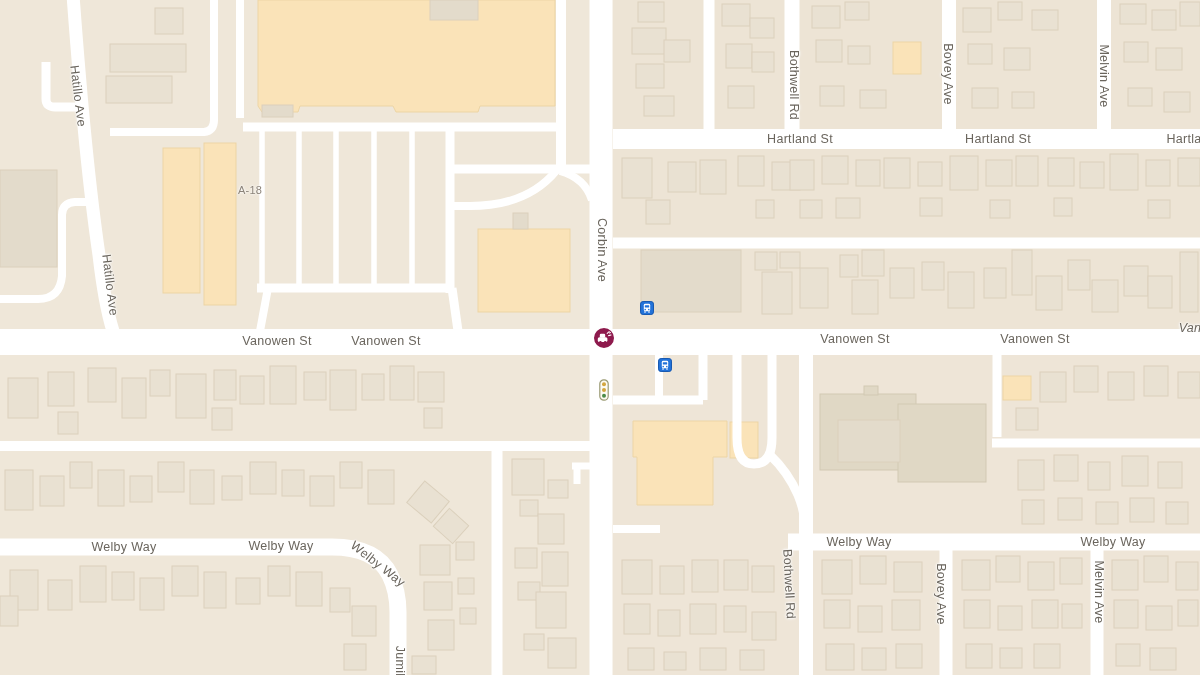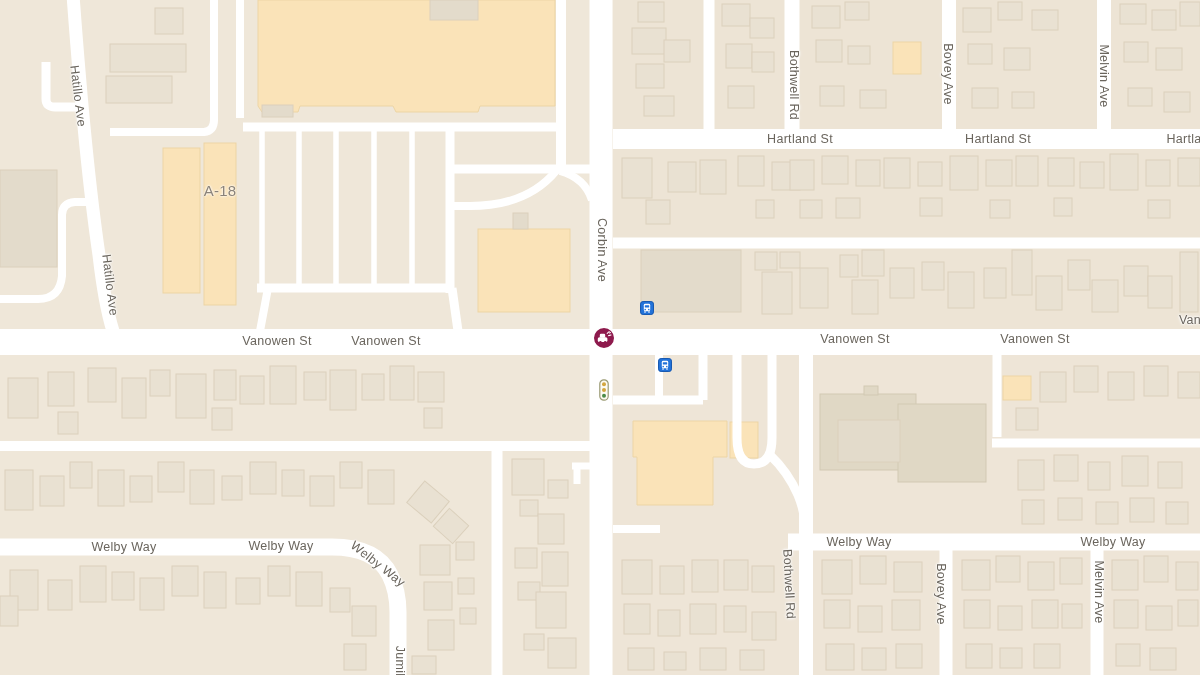--- a/index.html
+++ b/index.html
@@ -15,22 +15,22 @@
        font-family:"Liberation Sans","DejaVu Sans",sans-serif;background:var(--background);}
   #map{position:absolute;left:0;top:0;width:1200px;height:675px;}
   svg .b{fill:var(--building);stroke:var(--building_stroke);stroke-width:1;}
   svg .b2{fill:var(--building_dark);stroke:var(--building_stroke);stroke-width:1;}
   svg .o{fill:var(--commercial);stroke:var(--commercial_stroke);stroke-width:1;}
   svg .c{fill:var(--church);stroke:var(--church_stroke);stroke-width:1;}
   svg .rd{fill:none;stroke:var(--road);}
   .street-label{position:absolute;color:var(--label_text);font-size:12.5px;letter-spacing:.3px;
     white-space:nowrap;transform:translate(-50%,-50%);
     text-shadow:0 0 2px #fff,0 0 2px #fff,0 0 3px #fff,0 0 4px #fff;}
-  .area-label{position:absolute;color:#8B8379;font-size:15px;letter-spacing:.2px;
-    white-space:nowrap;transform:translate(-50%,-50%);text-shadow:0 0 2px #fff,0 0 3px #fff;}
+  .area-label{position:absolute;color:#8B8379;font-size:11px;letter-spacing:.2px;
+    white-space:nowrap;transform:translate(-50%,-50%);text-shadow:0 0 2px #fff,0 0 3px #fff;margin-left:30px;}
   .map-icon{position:absolute;transform:translate(-50%,-50%);}
   .layer{position:absolute;left:0;top:0;width:1200px;height:675px;pointer-events:none;}
 </style>
 </head>
 <body>
 
 <div id="map">
 <svg width="1200" height="675" viewBox="0 0 1200 675">
 
   <g>
@@ -313,21 +313,21 @@
       <span class="street-label" style="left: 78px; top: 96px; transform: translate(-50%, -50%) rotate(83deg);">Hatillo Ave</span>
       <span class="street-label" style="left: 110px; top: 285px; transform: translate(-50%, -50%) rotate(83deg);">Hatillo Ave</span>
       <span class="street-label" style="left: 602px; top: 250px; transform: translate(-50%, -50%) rotate(90deg);">Corbin Ave</span>
       <span class="street-label" style="left: 800px; top: 139px; transform: translate(-50%, -50%) rotate(0deg);">Hartland St</span>
       <span class="street-label" style="left: 998px; top: 139px; transform: translate(-50%, -50%) rotate(0deg);">Hartland St</span>
       <span class="street-label" style="left: 1184px; top: 139px; transform: translate(-50%, -50%) rotate(0deg);">Hartla</span>
       <span class="street-label" style="left: 277px; top: 341px; transform: translate(-50%, -50%) rotate(0deg);">Vanowen St</span>
       <span class="street-label" style="left: 386px; top: 341px; transform: translate(-50%, -50%) rotate(0deg);">Vanowen St</span>
       <span class="street-label" style="left: 855px; top: 339px; transform: translate(-50%, -50%) rotate(0deg);">Vanowen St</span>
       <span class="street-label" style="left: 1035px; top: 339px; transform: translate(-50%, -50%) rotate(0deg);">Vanowen St</span>
-      <span class="street-label" style="left: 1190px; top: 320px; transform: translate(-50%, -50%) rotate(0deg);">Van</span>
+      <span class="street-label" style="left: 1190px; top: 328px; transform: translate(-50%, -50%) rotate(0deg); font-style: italic;">Van</span>
       <span class="street-label" style="left: 794px; top: 85px; transform: translate(-50%, -50%) rotate(90deg);">Bothwell Rd</span>
       <span class="street-label" style="left: 789px; top: 584px; transform: translate(-50%, -50%) rotate(87deg);">Bothwell Rd</span>
       <span class="street-label" style="left: 948px; top: 74px; transform: translate(-50%, -50%) rotate(90deg);">Bovey Ave</span>
       <span class="street-label" style="left: 941px; top: 594px; transform: translate(-50%, -50%) rotate(90deg);">Bovey Ave</span>
       <span class="street-label" style="left: 1104px; top: 76px; transform: translate(-50%, -50%) rotate(90deg);">Melvin Ave</span>
       <span class="street-label" style="left: 1099px; top: 592px; transform: translate(-50%, -50%) rotate(90deg);">Melvin Ave</span>
       <span class="street-label" style="left: 124px; top: 547px; transform: translate(-50%, -50%) rotate(0deg);">Welby Way</span>
       <span class="street-label" style="left: 281px; top: 546px; transform: translate(-50%, -50%) rotate(0deg);">Welby Way</span>
       <span class="street-label" style="left: 378px; top: 564px; transform: translate(-50%, -50%) rotate(38deg);">Welby Way</span>
       <span class="street-label" style="left: 859px; top: 542px; transform: translate(-50%, -50%) rotate(0deg);">Welby Way</span>

